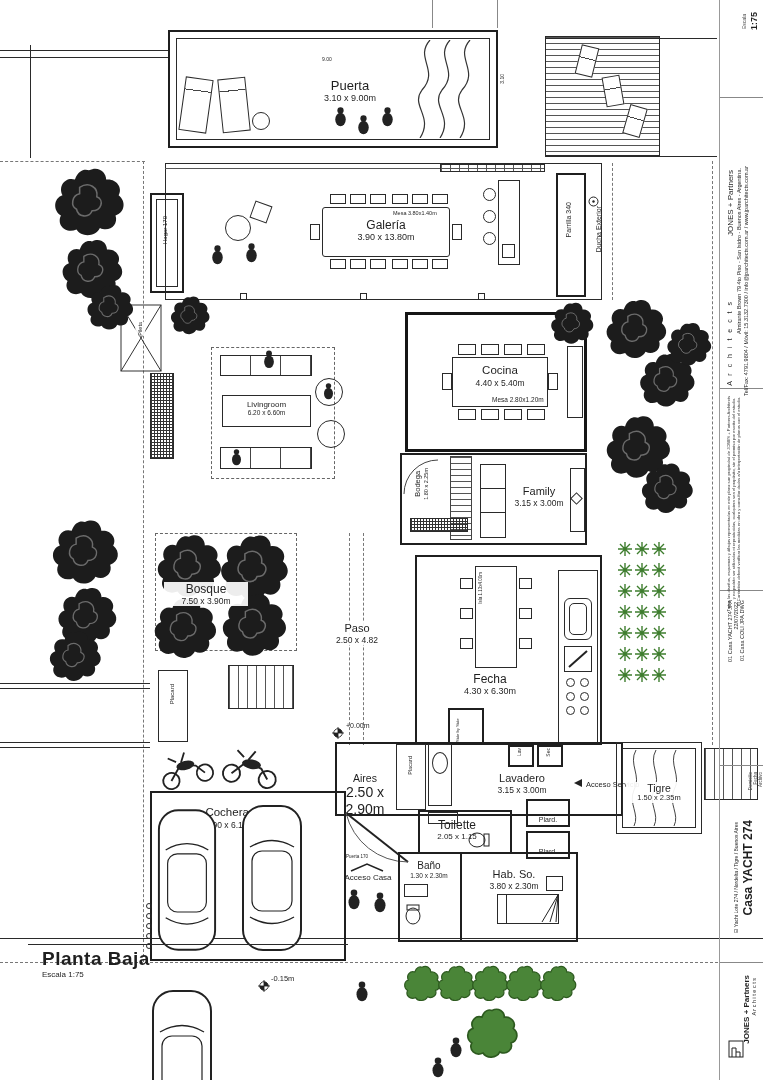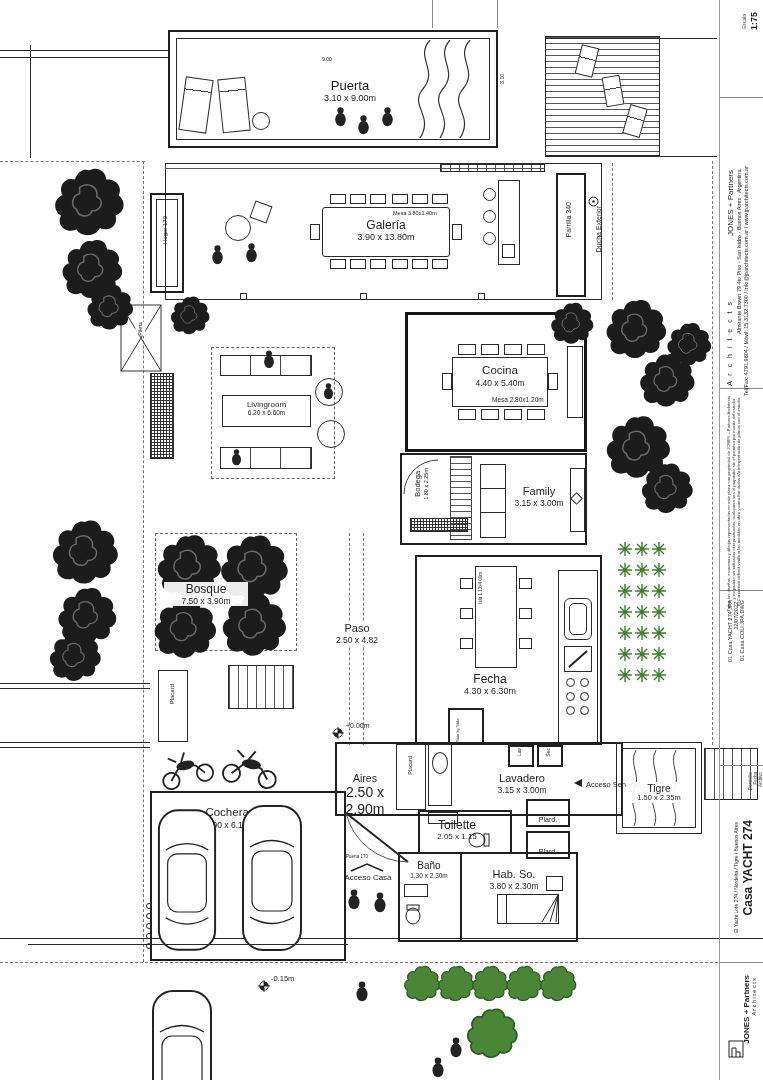--- a/index.html
+++ b/index.html
@@ -467,20 +467,24 @@
       <use href="#sym-star" x="17" y="84" width="14" height="14"></use>
       <use href="#sym-star" x="34" y="84" width="14" height="14"></use>
     <use href="#sym-star" x="0" y="105" width="14" height="14"></use>
       <use href="#sym-star" x="17" y="105" width="14" height="14"></use>
       <use href="#sym-star" x="34" y="105" width="14" height="14"></use>
     <use href="#sym-star" x="0" y="126" width="14" height="14"></use>
       <use href="#sym-star" x="17" y="126" width="14" height="14"></use>
       <use href="#sym-star" x="34" y="126" width="14" height="14"></use>
   </svg>
 
+  <div class="abs" style="left:42px;top:948px">
+    <div style="font-size:19px;font-weight:bold;letter-spacing:.5px">Planta Baja</div>
+    <div style="font-size:8px">Escala 1:75</div>
+  </div>
   <div class="abs hl" style="left:28px;top:944px;width:320px"></div>
   <svg class="abs" style="left:258px;top:980px" width="12" height="12">
       <use href="#sym-lvl"></use>
     </svg>
   <div class="abs" style="left:271px;top:974px;font-size:7.5px">-0.15m</div>
   <svg class="abs" style="left:150px;top:988px" width="64" height="120">
       <use href="#sym-car" width="64" height="150"></use>
     </svg>
   <svg class="abs" style="left:402px;top:964px" width="40" height="40">
       <use href="#sym-gtree"></use>

